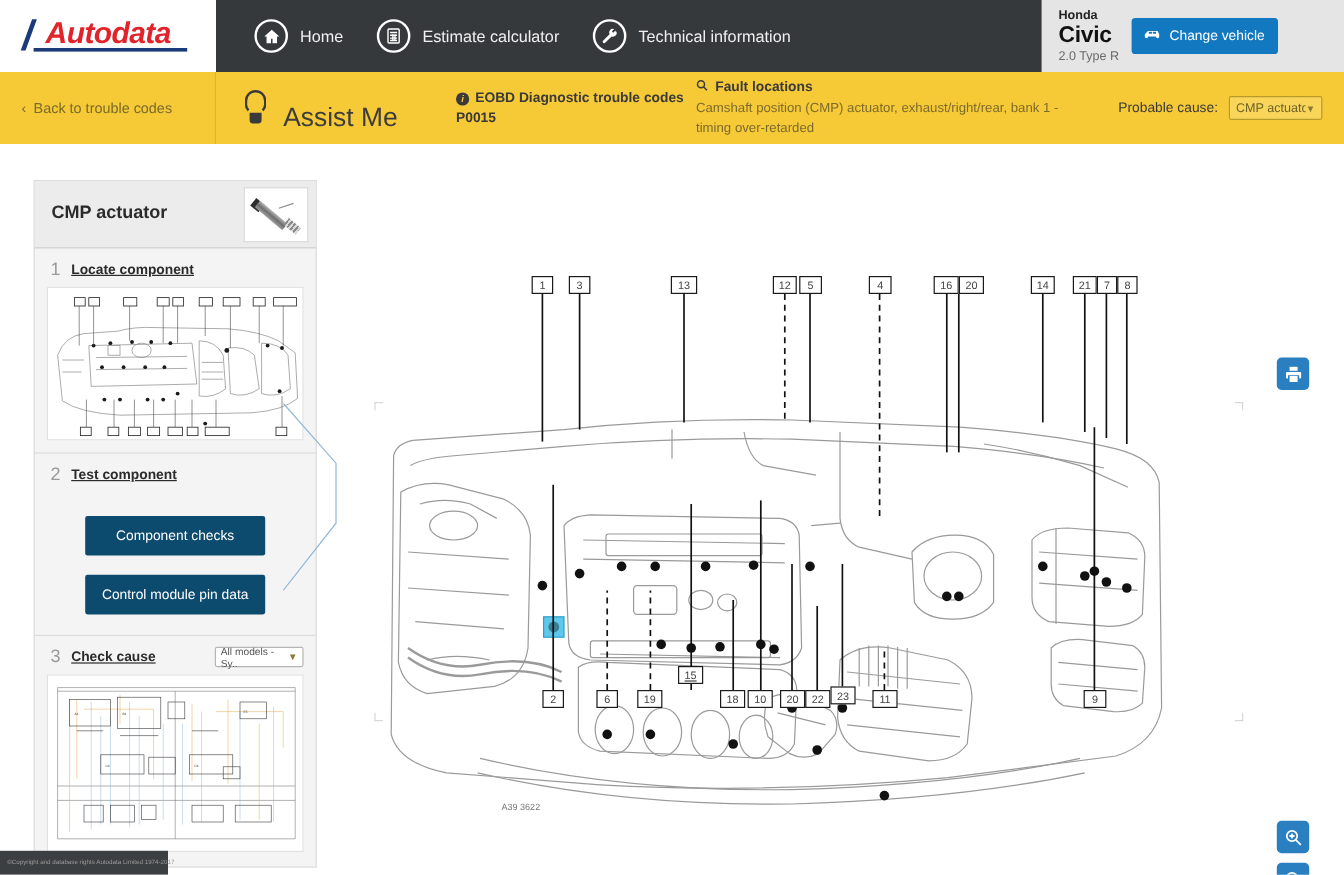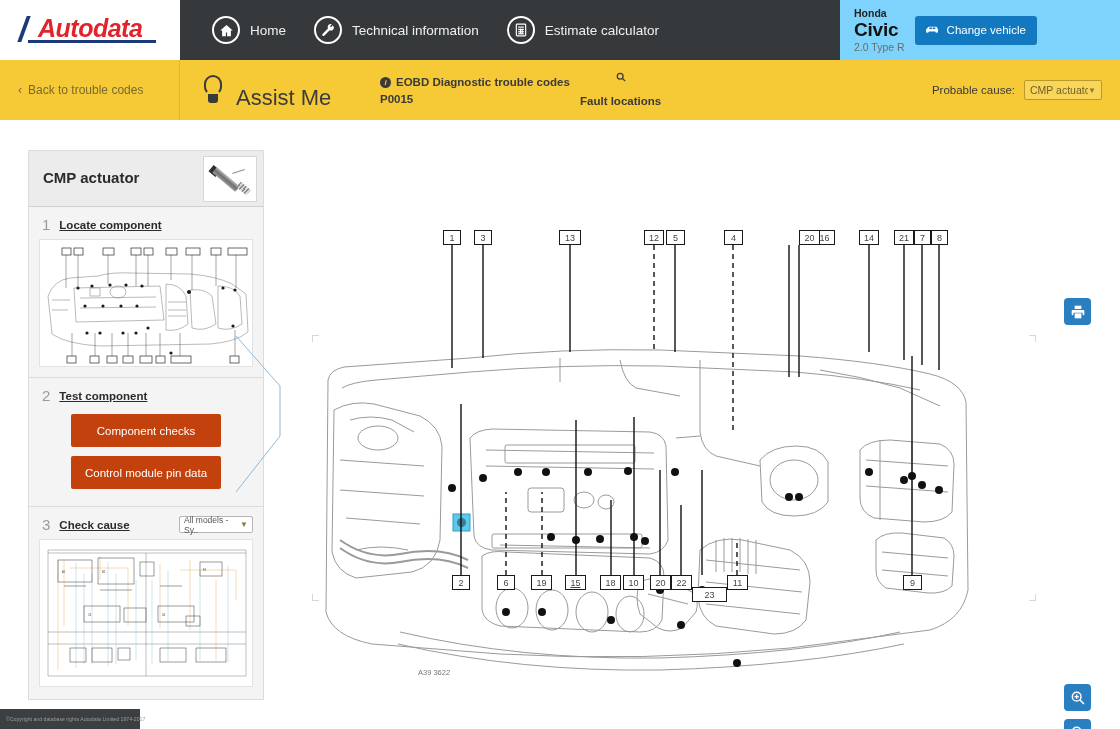--- a/index.html
+++ b/index.html
@@ -29,21 +29,21 @@
   }
   .nav { display:flex; align-items:center; gap: 28px; padding-left: 32px; flex: 1; }
   .nav-item { display:flex; align-items:center; gap: 10px; cursor:pointer; }
   .nav-icon {
     width: 28px; height:28px; border-radius:50%; border:2px solid #fff;
     display:flex; align-items:center; justify-content:center; color:#fff;
   }
   .nav-label { color:#f0f0f0; font-size:13.5px; }
 
   .vehicle-box {
-    width: 280px; background:#7dd3fc; display:flex; align-items:center; padding: 0 14px; gap: 10px;
+    width: 252px; background:#e5e5e5; display:flex; align-items:center; padding: 0 14px; gap: 10px;
   }
   .vehicle-info { line-height:1.15; }
   .veh-make { font-size: 10.5px; color:#222; font-weight:bold; }
   .veh-model { font-size: 19px; color:#111; font-weight:bold; letter-spacing:-0.2px; }
   .veh-variant { font-size: 10.5px; color:#6b6b6b; }
   .change-vehicle {
     background:#1279c0; color:#fff; border:none; border-radius:3px;
     font-size: 11.5px; padding: 8px 11px 8px 9px; display:flex; align-items:center; gap:7px;
     cursor:pointer; white-space:nowrap; font-family:"Liberation Sans", sans-serif;
   }
@@ -71,21 +71,21 @@
   .dtc-title { font-size:11.5px; color:#3a3a3a; font-weight:bold; display:flex; align-items:center; gap:5px; }
   .info-dot {
     width:11px; height:11px; border-radius:50%; background:#3a3a3a; color:#f6c937;
     font-size:8px; font-weight:bold; display:inline-flex; align-items:center; justify-content:center;
     font-style: italic;
   }
   .dtc-code { font-size:11.5px; color:#3a3a3a; font-weight:bold; }
 
   .fault-block { flex:1; display:flex; align-items:center; }
   .fault-inner { line-height:1.5; max-width: 330px; }
-  .fault-title { font-size:11.5px; color:#3a3a3a; font-weight:bold; display:flex; align-items:center; gap:6px;flex-direction:column;}
+  .fault-title { font-size:11.5px; color:#3a3a3a; font-weight:bold; display:flex; align-items:center; gap:6px;}
   .fault-desc { font-size:11px; color:#7d6b2c; }
 
   .cause-block { display:flex; align-items:center; gap:9px; padding-right:18px; }
   .cause-label { font-size:11.5px; color:#3a3a3a; }
   .cause-select {
     width:78px; height:20px; background:#f9d65a; border:1px solid #b99a28; border-radius:2px;
     font-size:10.5px; color:#6f6228; display:flex; align-items:center; justify-content:space-between;
     padding: 0 5px; cursor:pointer;
   }
   .cause-select .cv { overflow:hidden; white-space:nowrap; }
@@ -135,22 +135,22 @@
     width:74px; height:17px; background:#fff; border:1px solid #b5b5b5; border-radius:2px;
     font-size:8.5px; color:#555; display:flex; align-items:center; justify-content:space-between;
     padding:0 4px; cursor:pointer;
   }
 
   .locate-thumb {
     margin: 0 10px 10px 10px; height:128px; background:#fff; border:1px solid #e2e2e2;
     position:relative; overflow:hidden;
   }
   .btn-blue {
-    display:block; width: 150px; margin: 0 auto 9px auto; height:33px;
-    background:#c2410c; color:#fff; border:none; border-radius:2px; cursor:pointer;
+    display:block; width: 150px; margin: 16px auto 9px auto; height:33px;
+    background:#0c4a6e; color:#fff; border:none; border-radius:2px; cursor:pointer;
     font-size:11.5px; font-family:"Liberation Sans", sans-serif;
   }
   .btn-wrap { padding: 4px 0 8px 0; }
   .wiring-thumb {
     margin: 0 10px 12px 10px; height:148px; background:#fff; border:1px solid #e2e2e2;
     position:relative; overflow:hidden;
   }
 
   .callout-arrow {
     position:absolute; left:236px; top:210px; width:46px; height:168px;
@@ -200,43 +200,43 @@
   </div>
 
   <div class="nav">
     <div class="nav-item">
       <span class="nav-icon">
         <svg width="15" height="15" viewBox="0 0 24 24" fill="#fff">
             <path d="M12 3 2 12h3v9h6v-6h2v6h6v-9h3z"></path>
           </svg>
       </span>
       <span class="nav-label">Home</span>
-    </div>
-    <div class="nav-item">
-      <span class="nav-icon">
-        <svg width="15" height="15" viewBox="0 0 24 24" fill="#fff">
-            <path d="M20.5 5.5a5 5 0 0 1-6.6 6.2L5.6 20a2 2 0 1 1-2.8-2.8l8.3-8.3A5 5 0 0 1 17.3 2l-3 3 1.7 1.7 3-3c.3.8.5 1.8.5 1.8z"></path>
-          </svg>
-      </span>
-      <span class="nav-label">Technical information</span>
     </div>
     <div class="nav-item">
       <span class="nav-icon">
         <svg width="14" height="14" viewBox="0 0 24 24" fill="none" stroke="#fff" stroke-width="2">
           <rect x="4" y="2" width="16" height="20" rx="1.5"></rect>
             <line x1="7" y1="7" x2="17" y2="7"></line>
           <line x1="7" y1="11" x2="17" y2="11"></line>
             <line x1="7" y1="15" x2="17" y2="15"></line>
           <line x1="7" y1="18.5" x2="17" y2="18.5"></line>
             <line x1="11" y1="10" x2="11" y2="19"></line>
           <line x1="14" y1="10" x2="14" y2="19"></line>
         </svg>
       </span>
       <span class="nav-label">Estimate calculator</span>
     </div>
+    <div class="nav-item">
+      <span class="nav-icon">
+        <svg width="15" height="15" viewBox="0 0 24 24" fill="#fff">
+            <path d="M20.5 5.5a5 5 0 0 1-6.6 6.2L5.6 20a2 2 0 1 1-2.8-2.8l8.3-8.3A5 5 0 0 1 17.3 2l-3 3 1.7 1.7 3-3c.3.8.5 1.8.5 1.8z"></path>
+          </svg>
+      </span>
+      <span class="nav-label">Technical information</span>
+    </div>
   </div>
 
   <div class="vehicle-box">
     <div class="vehicle-info">
       <div class="veh-make">Honda</div>
       <div class="veh-model">Civic</div>
       <div class="veh-variant">2.0 Type R</div>
     </div>
     <button class="change-vehicle">
       <span>
@@ -279,20 +279,21 @@
     <div class="fault-inner">
       <div class="fault-title">
         <span>
           <svg width="10" height="10" viewBox="0 0 24 24" fill="none" stroke="#3a3a3a" stroke-width="3">
             <circle cx="10" cy="10" r="7"></circle>
               <line x1="15" y1="15" x2="22" y2="22"></line>
           </svg>
         </span>
         <span>Fault locations</span>
       </div>
+      <div class="fault-desc">Camshaft position (CMP) actuator, exhaust/right/rear, bank 1 - timing over-retarded</div>
     </div>
   </div>
 
   <div class="cause-block">
     <span class="cause-label">Probable cause:</span>
     <div class="cause-select">
       <span class="cv">CMP actuator</span>
       <span class="caret">▼</span>
     </div>
   </div>
@@ -632,35 +633,35 @@
       </g>
   </svg>
 
   <div id="callout-layer">
       <div class="lbl-box" style="left: 443px; top: 110px; width: 18px;">1</div>
       <div class="lbl-box" style="left: 474px; top: 110px; width: 18px;">3</div>
       <div class="lbl-box" style="left: 559px; top: 110px; width: 22px;">13</div>
       <div class="lbl-box" style="left: 644px; top: 110px; width: 20px;">12</div>
       <div class="lbl-box" style="left: 666px; top: 110px; width: 19px;">5</div>
       <div class="lbl-box" style="left: 724px; top: 110px; width: 19px;">4</div>
-      <div class="lbl-box" style="left: 778px; top: 110px; width: 21px; margin-left: 36px;">16</div>
+      <div class="lbl-box" style="left: 778px; top: 110px; width: 21px;">16</div>
       <div class="lbl-box" style="left: 799px; top: 110px; width: 21px;">20</div>
       <div class="lbl-box" style="left: 859px; top: 110px; width: 20px;">14</div>
       <div class="lbl-box" style="left: 894px; top: 110px; width: 20px;">21</div>
       <div class="lbl-box" style="left: 914px; top: 110px; width: 17px;">7</div>
       <div class="lbl-box" style="left: 931px; top: 110px; width: 17px;">8</div>
       <div class="lbl-box" style="left: 452px; top: 455px; width: 18px;">2</div>
       <div class="lbl-box" style="left: 497px; top: 455px; width: 18px;">6</div>
       <div class="lbl-box" style="left: 531px; top: 455px; width: 21px;">19</div>
-      <div class="lbl-box" style="left: 565px; top: 455px; width: 21px; text-decoration: underline;">15</div>
+      <div class="lbl-box" style="left: 565px; top: 435px; width: 21px; text-decoration: underline;">15</div>
       <div class="lbl-box" style="left: 600px; top: 455px; width: 21px;">18</div>
       <div class="lbl-box" style="left: 623px; top: 455px; width: 21px;">10</div>
       <div class="lbl-box" style="left: 650px; top: 455px; width: 21px;">20</div>
       <div class="lbl-box" style="left: 671px; top: 455px; width: 21px;">22</div>
-      <div class="lbl-box" style="left: 692px; top: 467px; width: 35px;">23</div>
+      <div class="lbl-box" style="left: 692px; top: 452px; width: 21px;">23</div>
       <div class="lbl-box" style="left: 727px; top: 455px; width: 21px;">11</div>
       <div class="lbl-box" style="left: 903px; top: 455px; width: 19px;">9</div>
     </div>
 
   <div class="tool-btn print-btn">
     <svg width="16" height="16" viewBox="0 0 24 24" fill="#fff">
       <rect x="7" y="2.5" width="10" height="5"></rect>
       <path d="M4 9h16a1.5 1.5 0 0 1 1.5 1.5v5A1.5 1.5 0 0 1 20 17h-1v-4H5v4H4a1.5 1.5 0 0 1-1.5-1.5v-5A1.5 1.5 0 0 1 4 9z"></path>
       <rect x="7" y="14" width="10" height="7.5"></rect>
     </svg>

